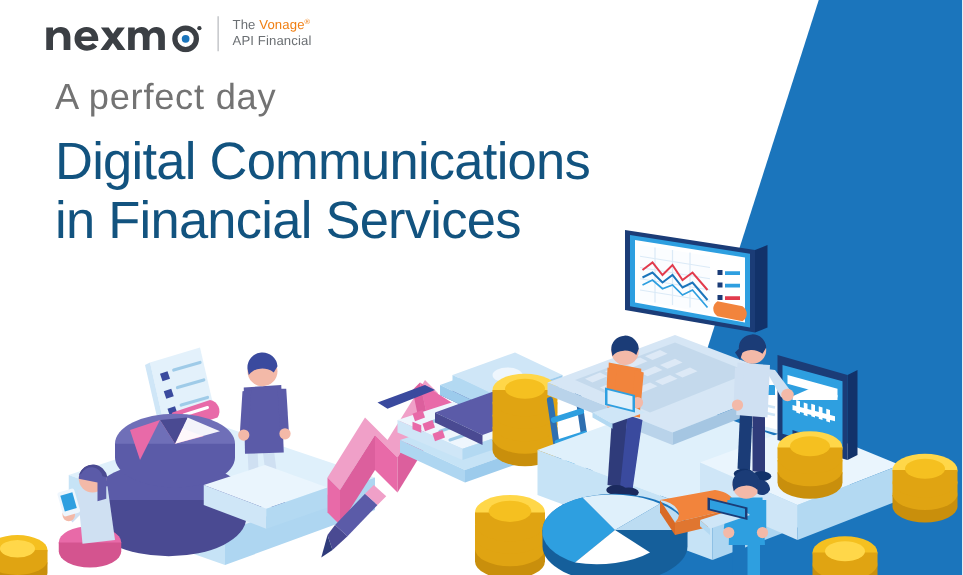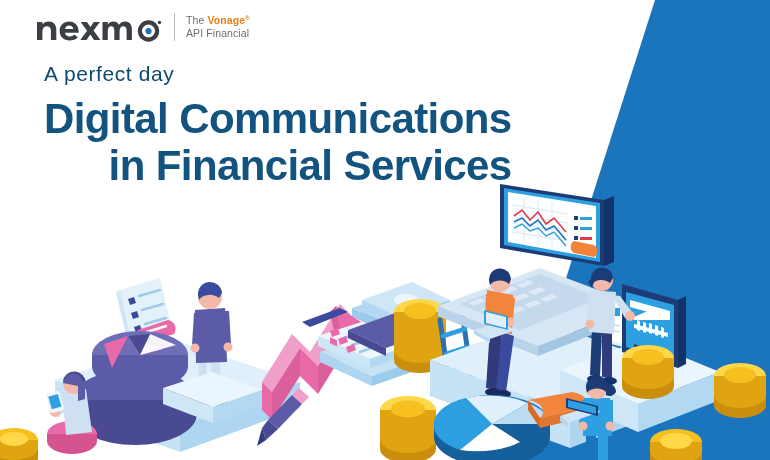--- a/index.html
+++ b/index.html
@@ -41,53 +41,53 @@
   .tagline {
     font-family: "Liberation Sans", sans-serif;
     line-height: 1.22;
     font-size: 10.5px;
     color: #6b6f73;
     letter-spacing: .1px;
     white-space: nowrap;
   }
   .tagline .brand {
     color: #f07f13;
-    font-weight: bold;
+    font-weight: normal;
     margin-top: 36px;
   }
   .tagline .reg {
     font-size: 6px;
     vertical-align: super;
   }
   
   .eyebrow {
     position: absolute;
     left: 44px;
     top: 62px;
     z-index: 40;
-    font-size: 21px;
-    color: #0c4a6e;
+    font-size: 29px;
+    color: #737373;
     letter-spacing: .6px;
     font-weight: normal;
     margin: 0;
   }
   .headline {
     position: absolute;
     left: 44px;
-    top: 95px;
+    top: 105px;
     z-index: 40;
     margin: 0;
     font-size: 42px;
     line-height: 1.12;
-    font-weight: bold;
+    font-weight: normal;
     color: #12537f;
     letter-spacing: -0.6px;
     max-width: 540px;
   }
-  .headline .l2 { display: block; text-align: right; }
+  .headline .l2 { display: block; }
   
   .illustration {
     position: absolute;
     left: 0;
     top: 0;
     width: 770px;
     height: 460px;
     z-index: 20;
     pointer-events: none;
   }

